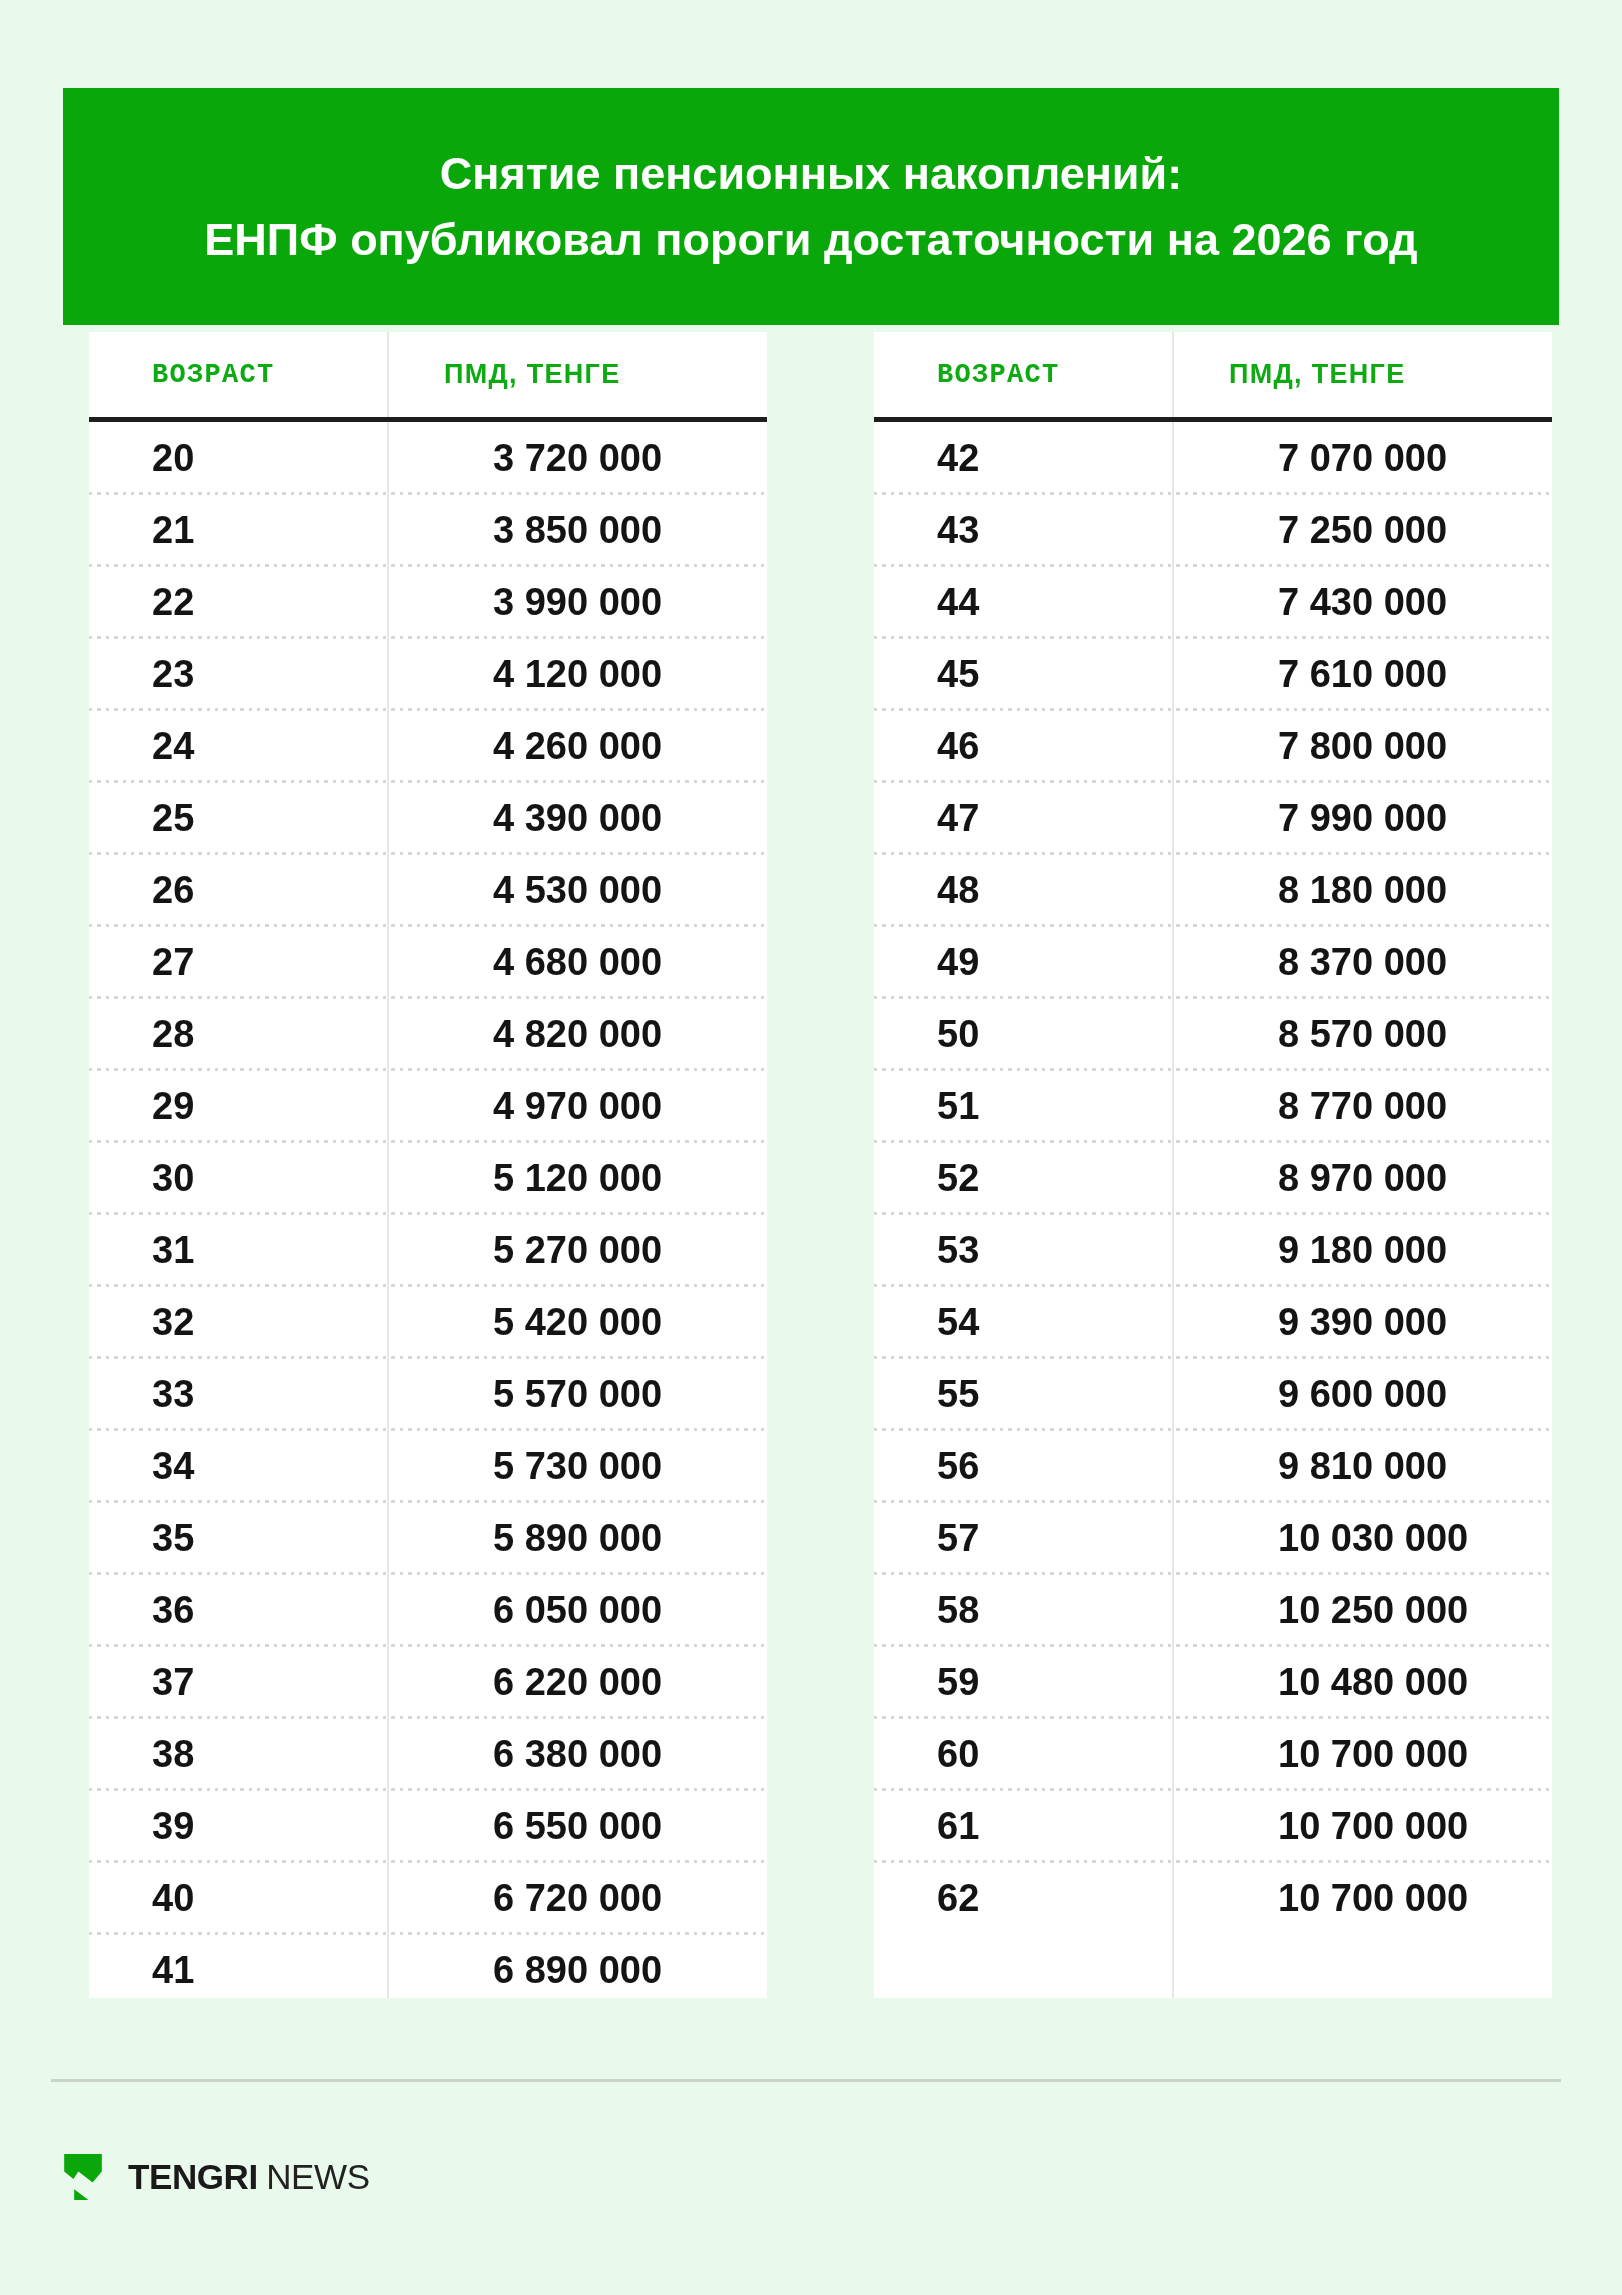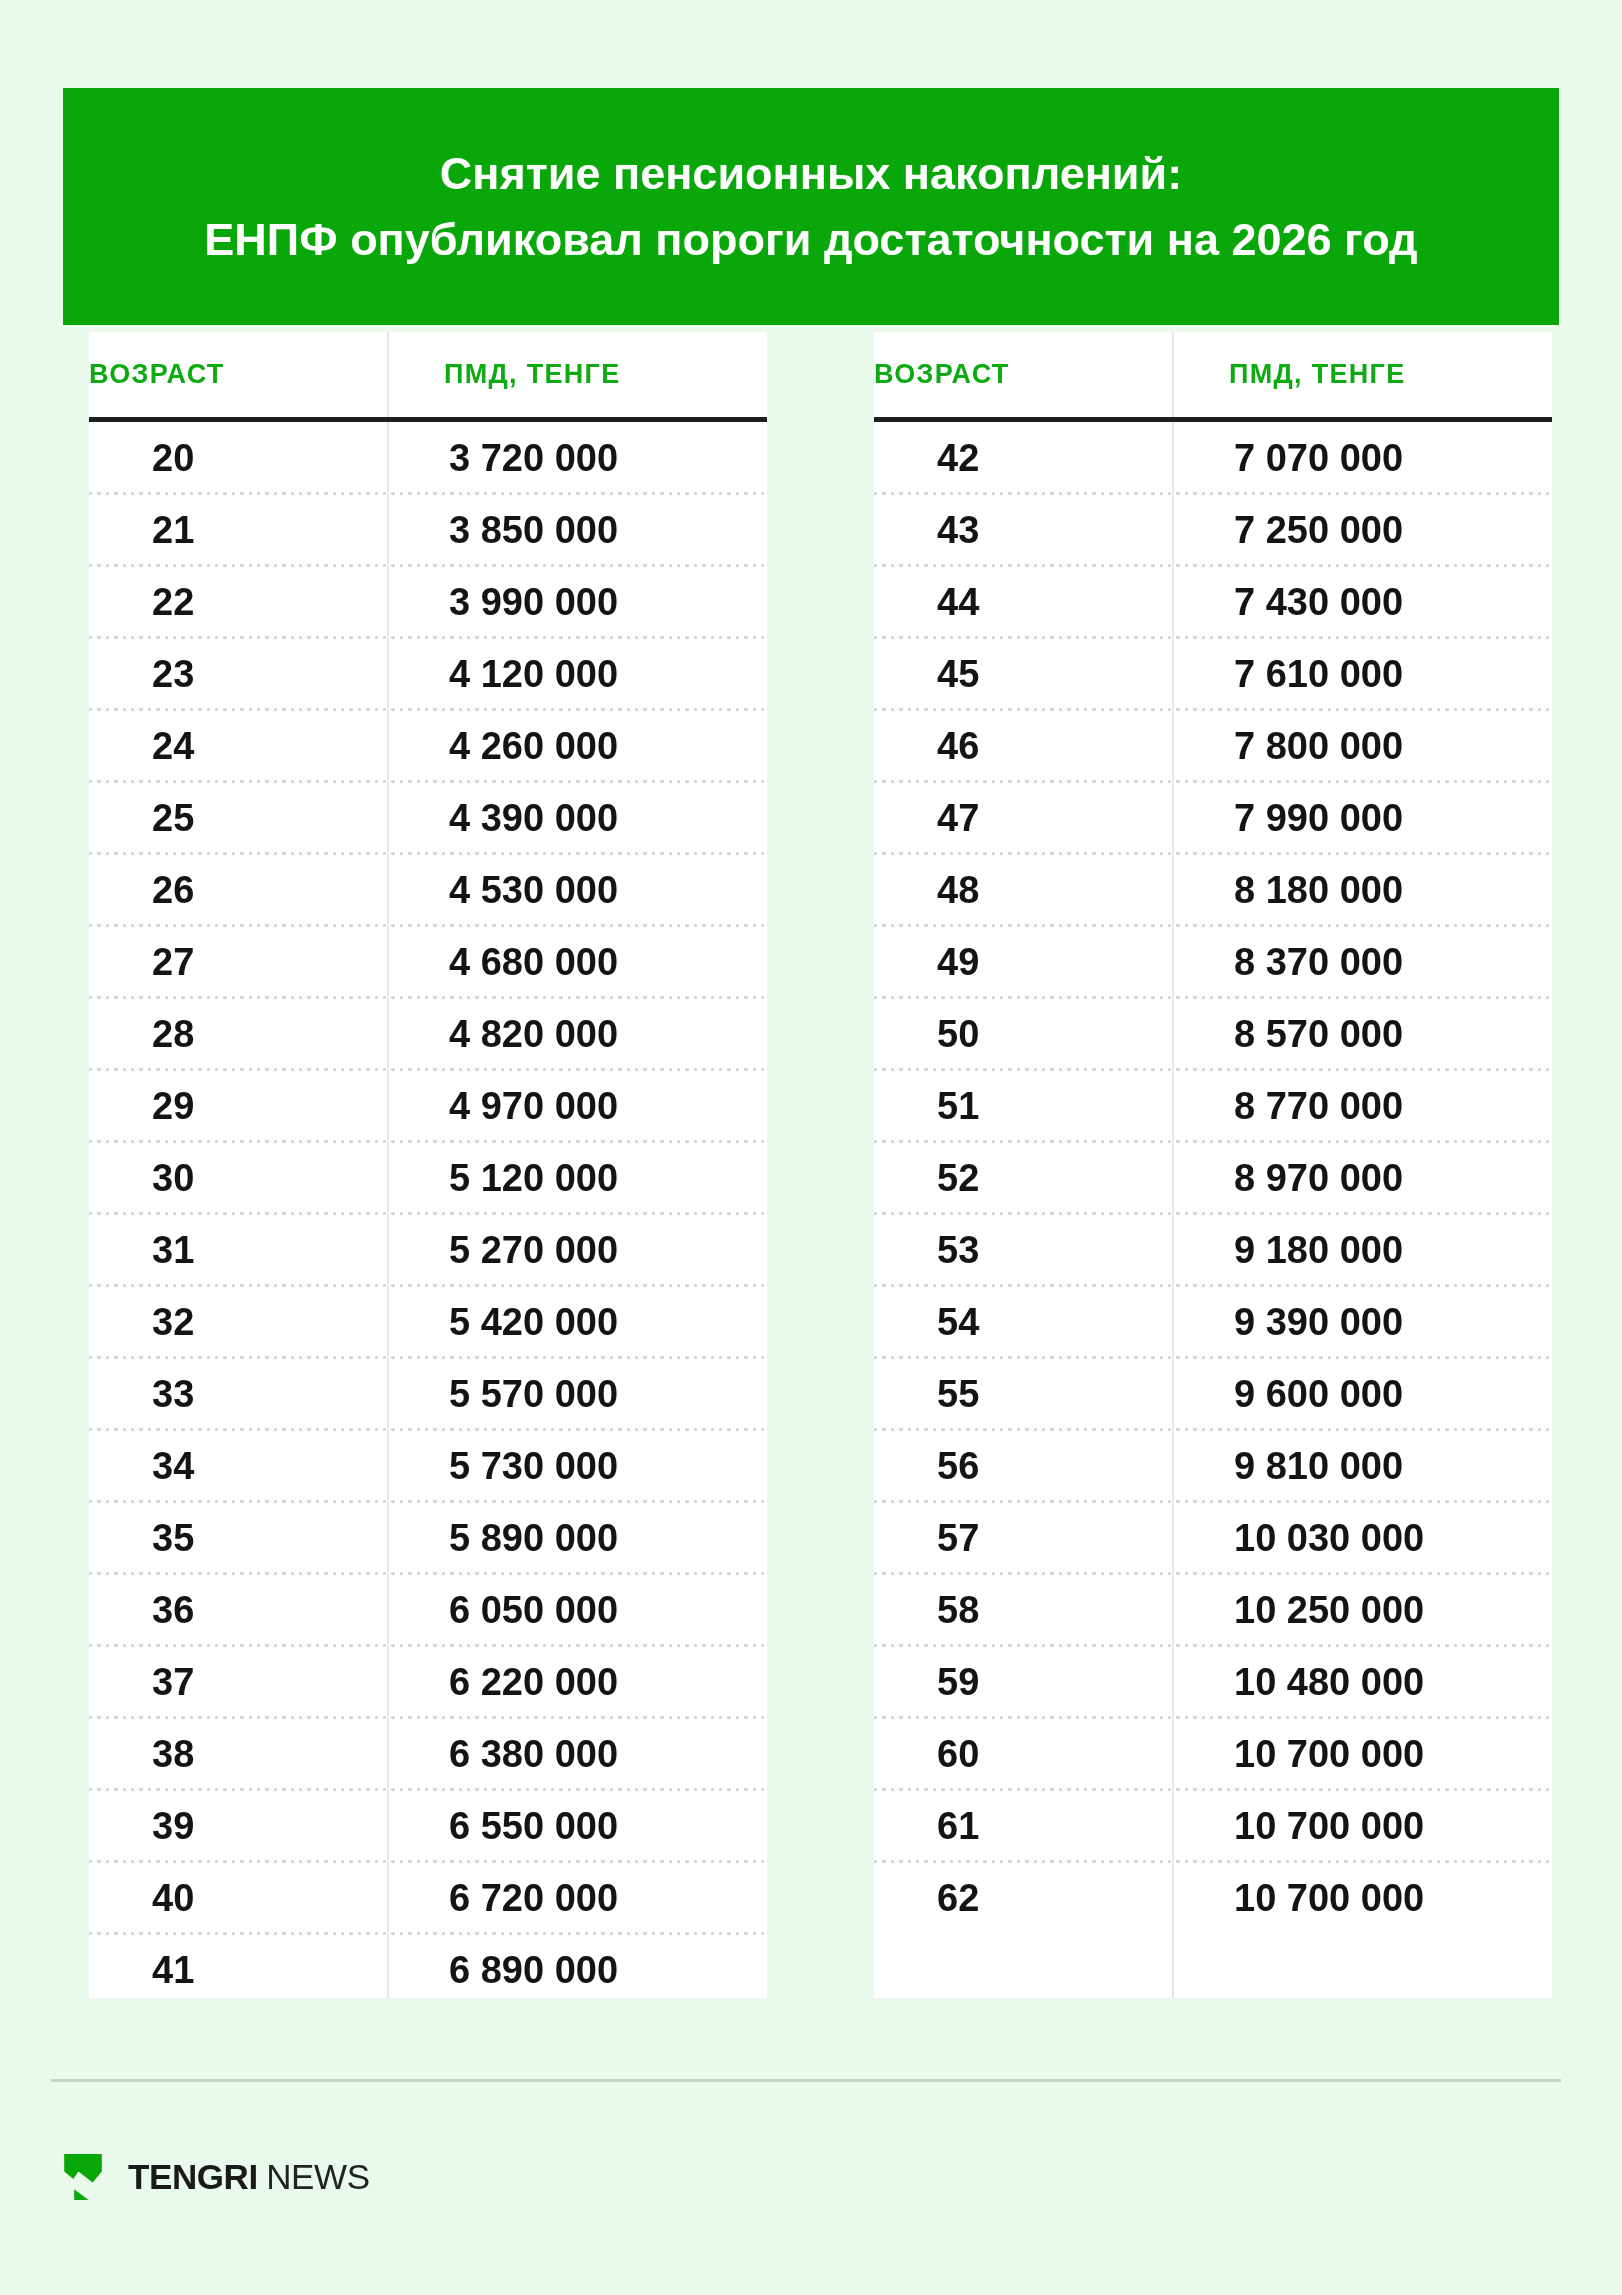--- a/index.html
+++ b/index.html
@@ -24,25 +24,25 @@
   .card::after{ 
     content:"";position:absolute;top:0;bottom:0;left:298px;width:1.7px;background:#e4e7e4;
   }
   .thead{
     display:grid;grid-template-columns:298px 1fr;height:85px;align-items:center;
     border-bottom:5px solid #1d1d1d;position:relative;z-index:2;
   }
   .th{
     color:#0daa12;font-weight:700;font-size:27px;letter-spacing:1.3px;white-space:nowrap;
   }
-  .th.c1{}
+  .th.c1{padding-left:63px;font-family:Liberation Mono, monospace;}
   .th.c2{padding-left:57px;}
   .tbody{position:relative;}
   .row{
-    display:grid;grid-template-columns:298px 1fr;height:72px;align-items:center;position:relative;
+    display:grid;grid-template-columns:298px 1fr;height:72px;align-items:center;position:relative;gap:44px;
   }
   .row + .row::before{ 
     content:"";position:absolute;left:0;right:0;top:-1.7px;height:2.5px;
     background:repeating-linear-gradient(90deg,#d6d6d6 0 3.4px,transparent 3.4px 8.4px);
   }
   .cell{color:#141414;font-weight:700;font-size:38px;white-space:nowrap;position:relative;z-index:1;}
   .cell.c1{padding-left:63px;}
   .cell.c2{padding-left:62px;}
   
   .footer-divider{

